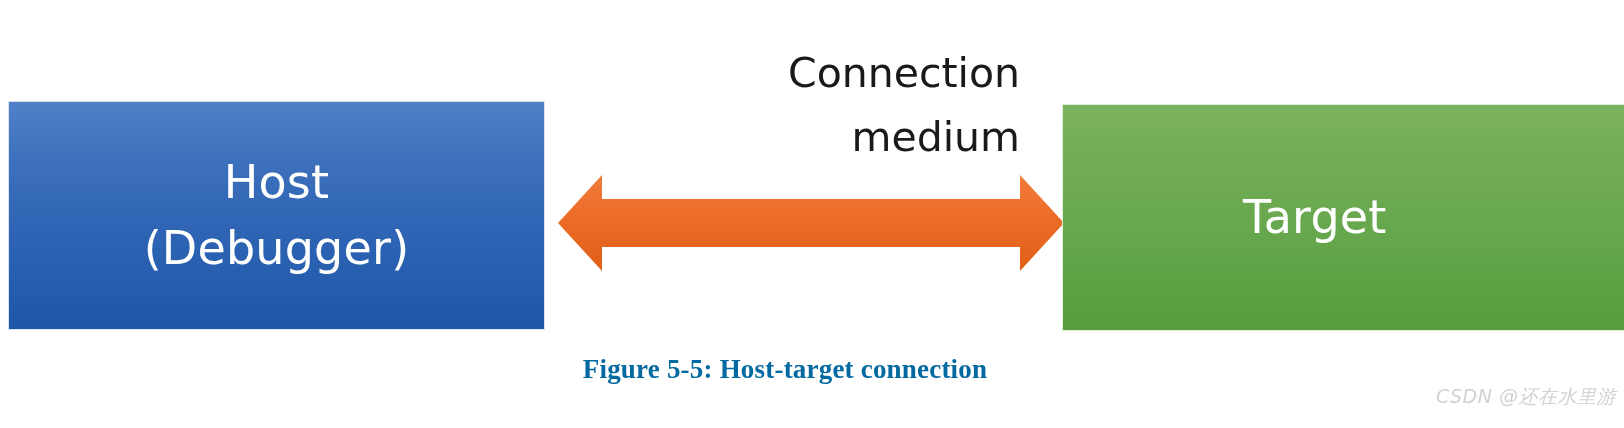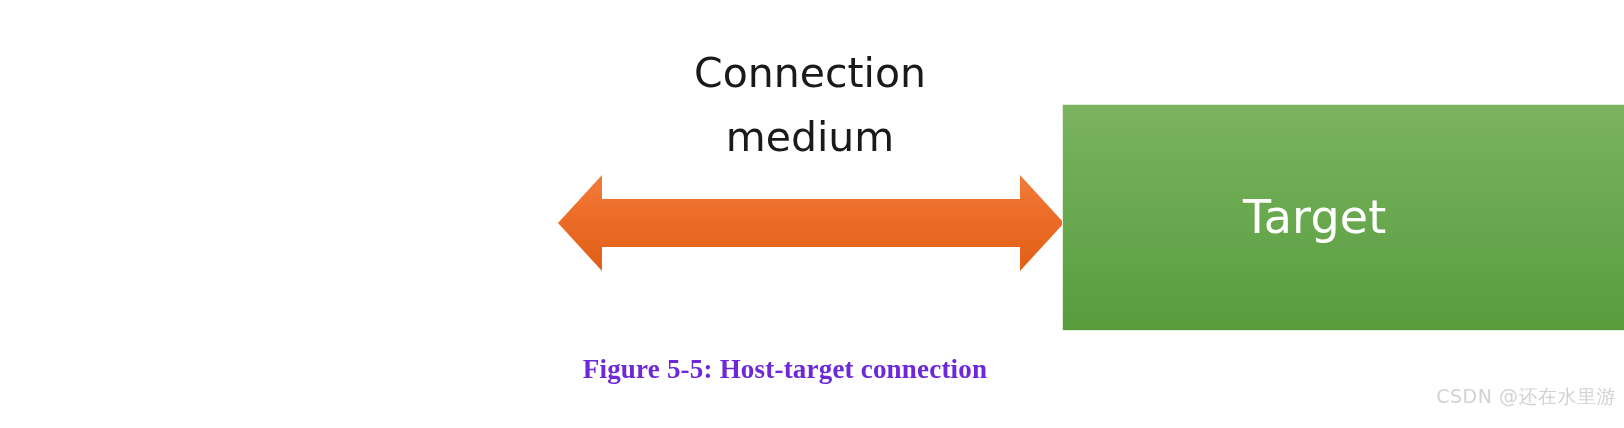--- a/index.html
+++ b/index.html
@@ -81,62 +81,67 @@
     width: 506px;
     height: 102px;
   }
 
   
   #connection-label {
     position: absolute;
     left: 600px;
     top: 42px;
     width: 420px;
-    text-align: center;
+    text-align: right;
     color: #1a1a1a;
     font-size: 41px;
     line-height: 1.55;
     font-weight: 400;
     white-space: pre-line;
   }
 
   
   #figure-caption {
     position: absolute;
     left: 0;
     top: 354px;
     width: 1570px;
     text-align: center;
-    color: #6d28d9;
+    color: #0369a1;
     font-family: "Liberation Serif", "DejaVu Serif", serif;
     font-weight: bold;
     font-size: 27px;
     letter-spacing: 0.2px;
   }
 
   
   #csdn-watermark {
     position: absolute;
     right: 8px;
     top: 384px;
     color: #d2d2d2;
     font-size: 19px;
     font-family: "DejaVu Sans", "Liberation Sans", sans-serif;
     letter-spacing: 0.5px;
     white-space: nowrap;
+    font-style: italic;
   }
 </style>
 </head>
 <body>
 
 <div id="figure-canvas">
 
   <div id="connection-label">Connection
 medium</div>
 
+  <div id="host-node" class="node-box">
+    <span class="node-label">Host
+(Debugger)</span>
+  </div>
 
   <svg id="connection-arrow" viewBox="0 0 506 102" preserveAspectRatio="none">
     <defs>
       <linearGradient id="arrow-grad" x1="0" y1="0" x2="0" y2="1">
         <stop offset="0%" stop-color="#f07c3c"></stop>
         <stop offset="35%" stop-color="#ee6f2b"></stop>
         <stop offset="100%" stop-color="#e05f17"></stop>
       </linearGradient>
     </defs>
     <polygon points="0,51 44,3 44,27 462,27 462,3 506,51 462,99 462,75 44,75 44,99" fill="url(#arrow-grad)"></polygon>

